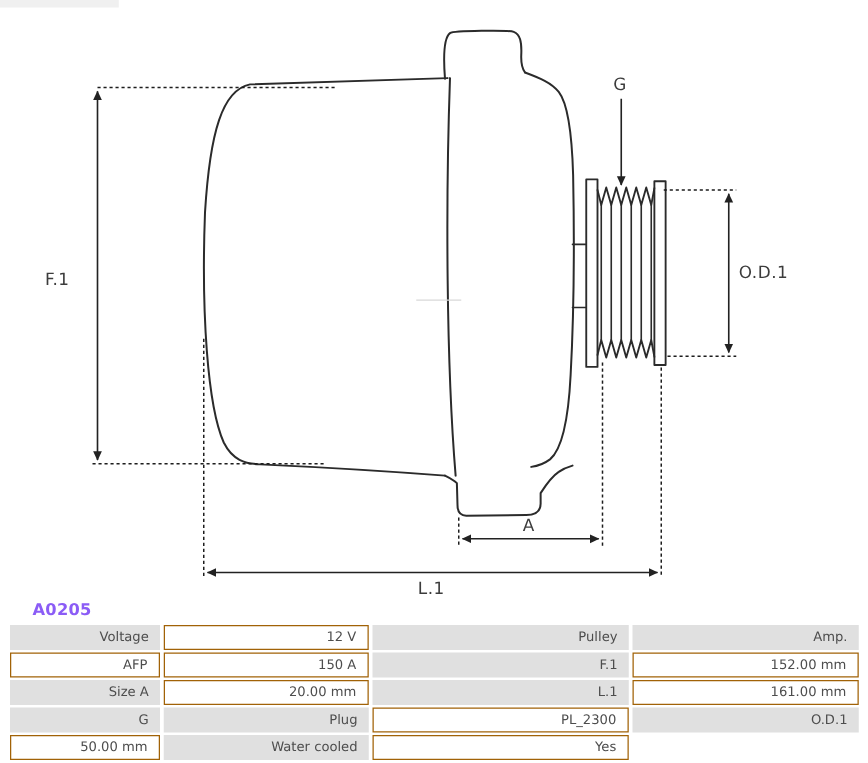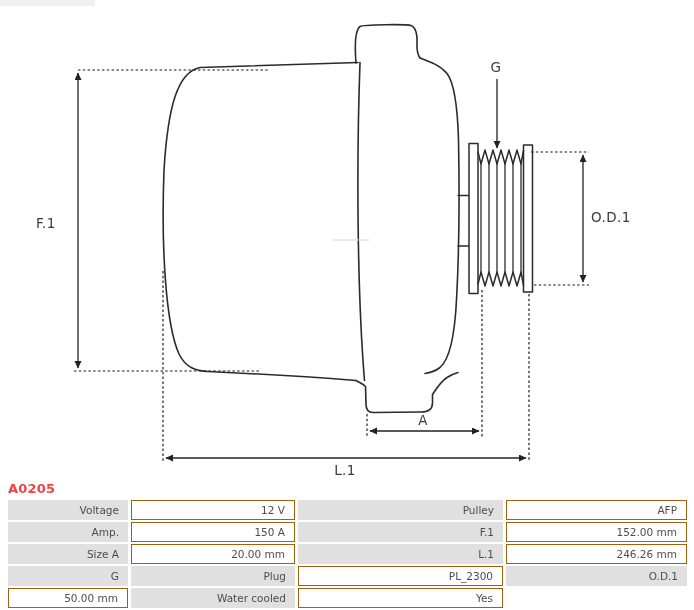--- a/index.html
+++ b/index.html
@@ -2,22 +2,22 @@
 <html><head>
 <meta charset="utf-8">
 <style>
   html,body{margin:0;padding:0;background:#fff;}
   .page{position:relative;width:694px;height:610px;background:#fff;overflow:hidden;
         font-family:"DejaVu Sans","Liberation Sans",sans-serif;}
   .corner-smudge{position:absolute;left:0;top:0;width:95px;height:6px;background:#f0f0f0;}
   .diagram{position:absolute;left:0;top:0;}
   .diagram text{font-family:"DejaVu Sans","Liberation Sans",sans-serif;font-size:13.5px;
                 fill:#3c3c3c;letter-spacing:.4px;}
-  .part-number{position:absolute;left:8px;top:481px;font-size:13px;font-weight:600;
-               color:#ef4444;letter-spacing:.2px;cursor:pointer;}
+  .part-number{position:absolute;left:26px;top:481px;font-size:13px;font-weight:600;
+               color:#8b5cf6;letter-spacing:.2px;cursor:pointer;}
   .spec-table{position:absolute;left:8px;top:500px;display:grid;
               grid-template-columns:120px 164px 205px 181px;gap:2px 3px;}
   .cell{height:20px;display:flex;align-items:center;justify-content:flex-end;
         padding-right:9px;box-sizing:border-box;font-size:10.5px;color:#4d4d4d;}
   .cell.label{background:#e0e0e0;}
   .cell.value{background:#ffffff;border:1px solid #a16207;}
 </style>
 </head>
 <body>
 
@@ -112,31 +112,31 @@
     <text x="423" y="425" text-anchor="middle">A</text>
     <text x="345" y="475" text-anchor="middle">L.1</text>
   </svg>
 
   <div class="part-number">A0205</div>
 
   <div class="spec-table">
     <div class="cell label">Voltage</div>
     <div class="cell value">12 V</div>
     <div class="cell label">Pulley</div>
+    <div class="cell label">Amp.</div>
+
     <div class="cell value">AFP</div>
-
-    <div class="cell label">Amp.</div>
     <div class="cell value">150 A</div>
     <div class="cell label">F.1</div>
     <div class="cell value">152.00 mm</div>
 
     <div class="cell label">Size A</div>
     <div class="cell value">20.00 mm</div>
     <div class="cell label">L.1</div>
-    <div class="cell value">246.26 mm</div>
+    <div class="cell value">161.00 mm</div>
 
     <div class="cell label">G</div>
     <div class="cell label">Plug</div>
     <div class="cell value">PL_2300</div>
 
     <div class="cell label">O.D.1</div>
     <div class="cell value">50.00 mm</div>
     <div class="cell label">Water cooled</div>
     <div class="cell value">Yes</div>
   </div>

